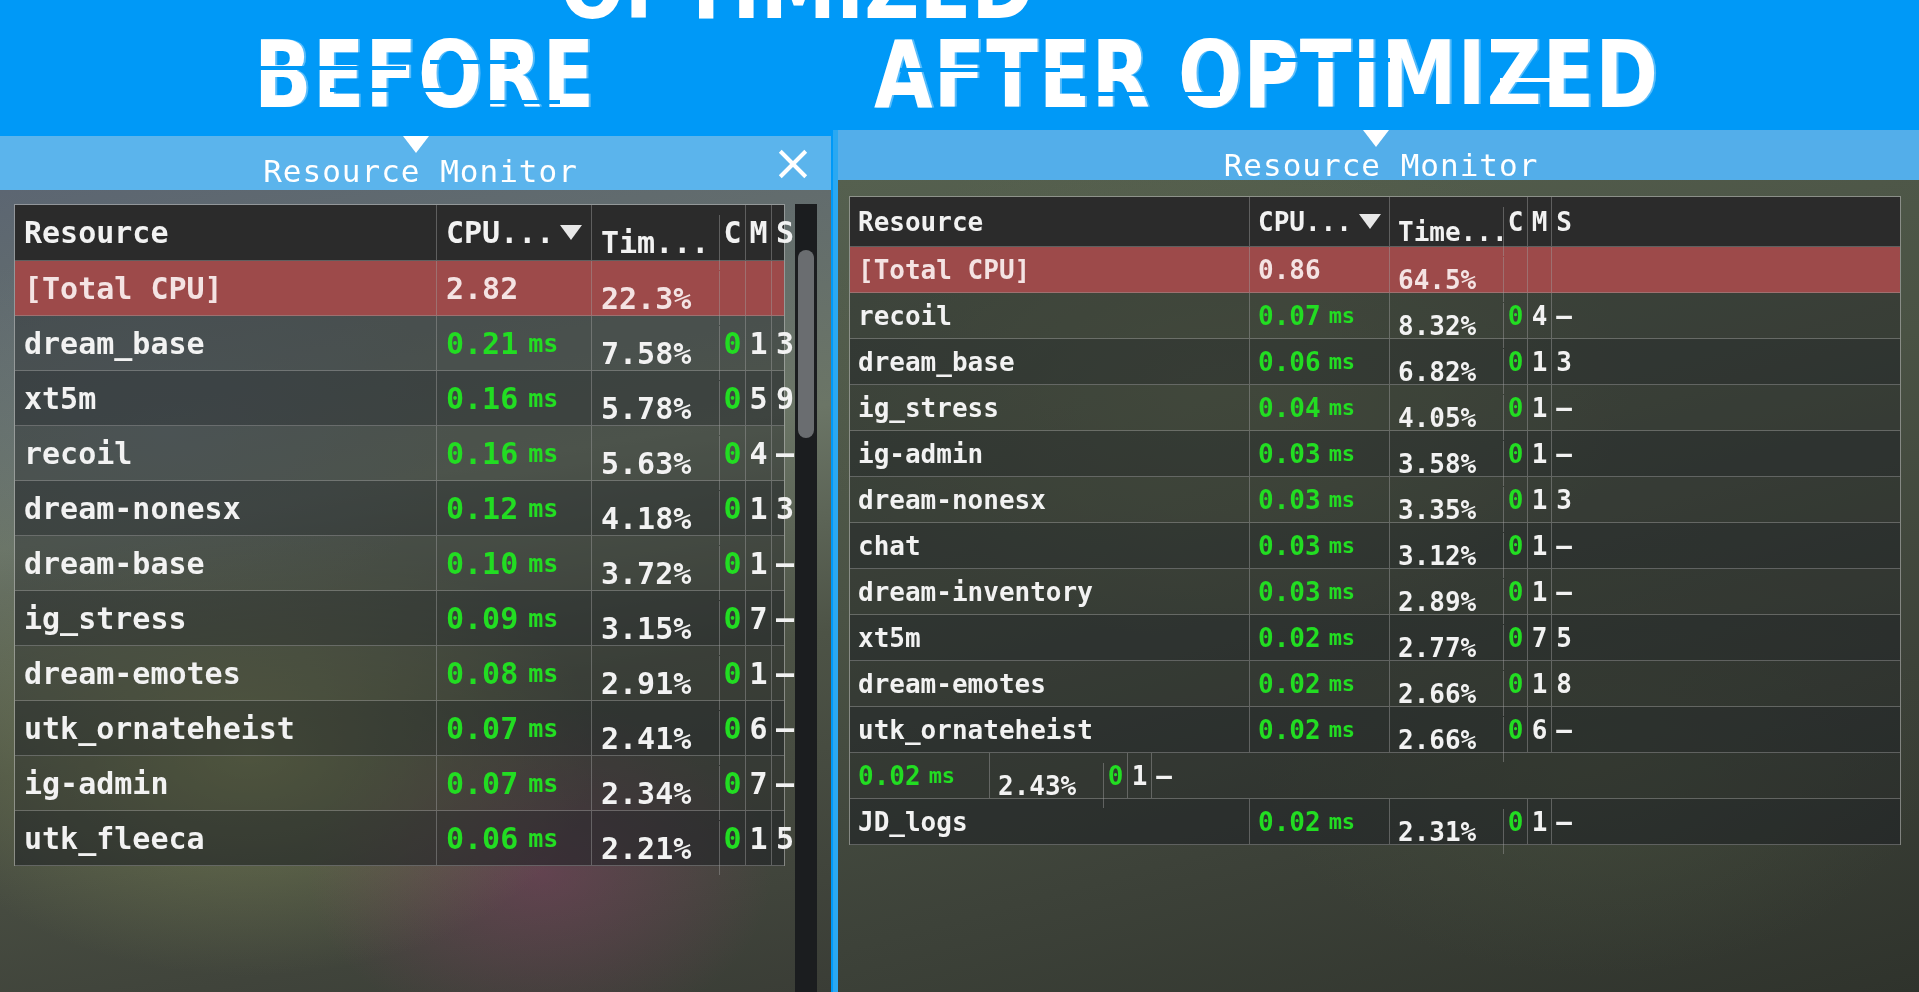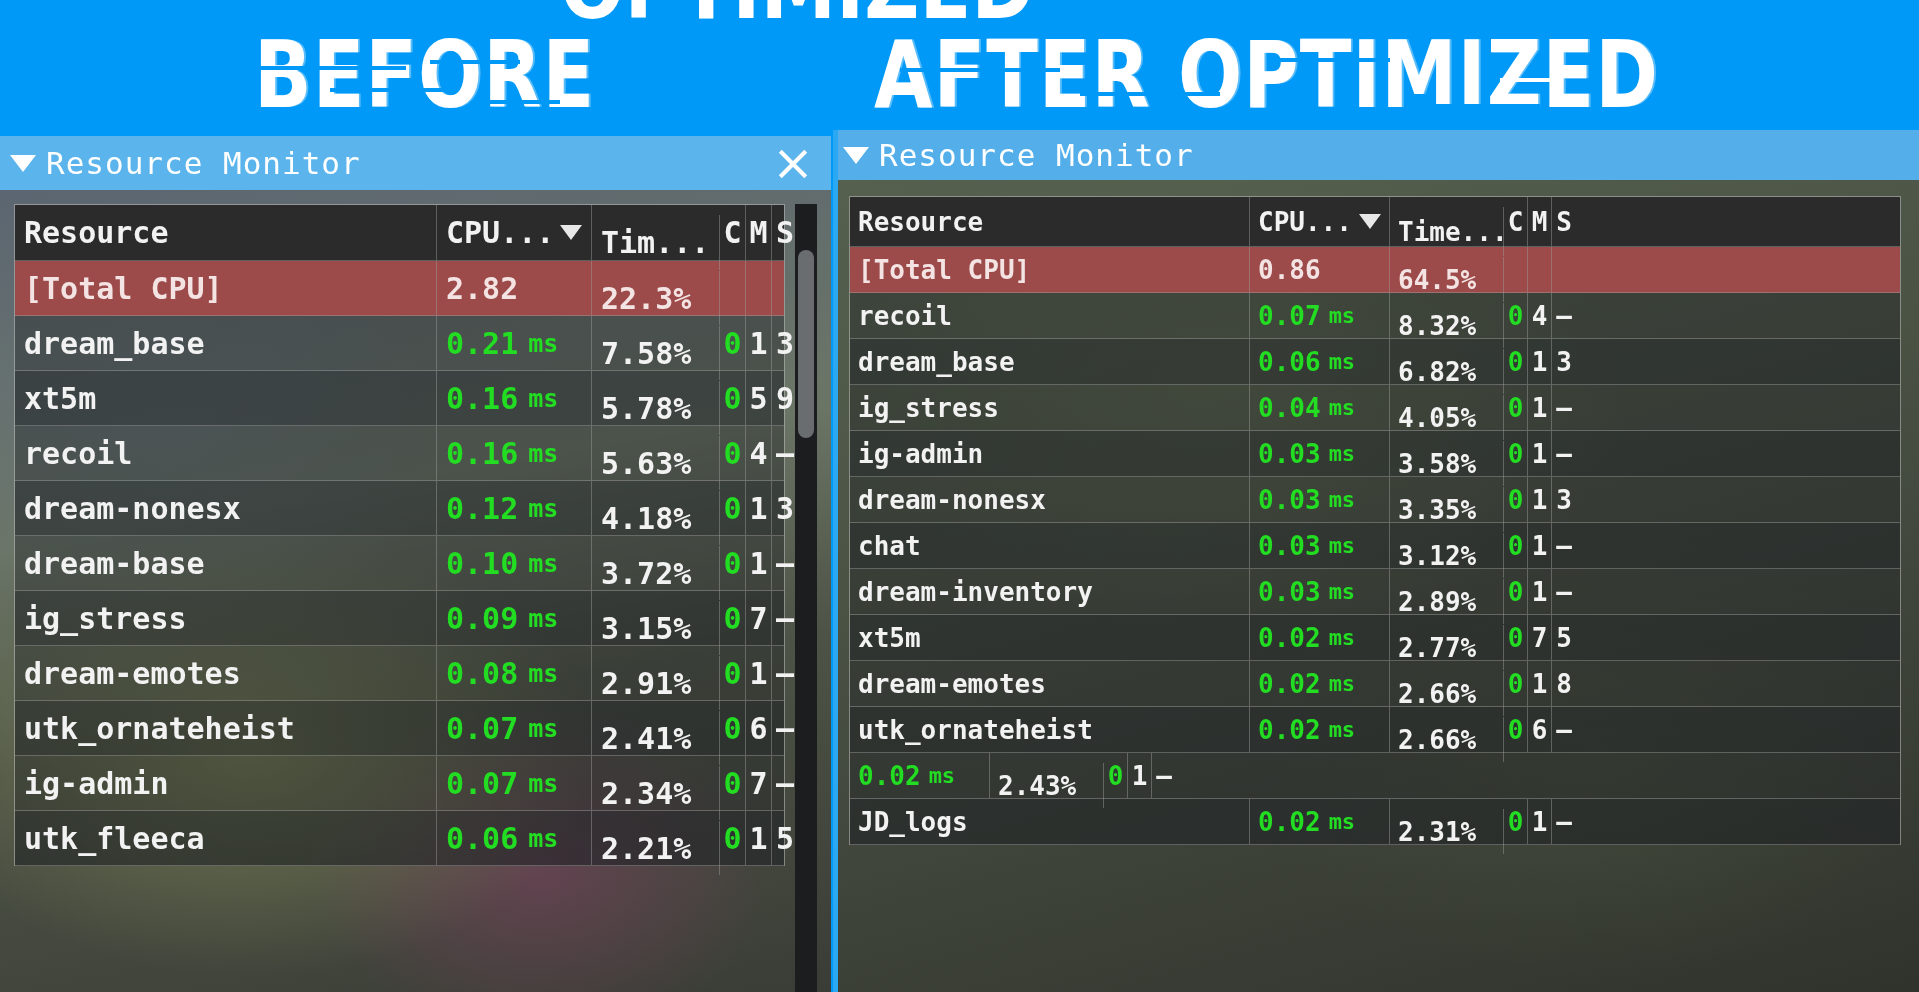--- a/index.html
+++ b/index.html
@@ -60,20 +60,21 @@
   .win.right { left: 833px; top: 130px; width: 1086px; height: 862px; }
 
   .titlebar {
     position: relative;
     height: 54px;
     background: #5bb4ec;
     display: flex;
     align-items: center;
     padding-left: 10px;
     color: #ffffff;
+    flex-direction: column;
   }
   .win.right .titlebar { height: 50px; background: #53aeea; }
   .tri-down {
     width: 0; height: 0;
     border-left: 13px solid transparent;
     border-right: 13px solid transparent;
     border-top: 17px solid #ffffff;
     margin-right: 10px;
     flex: 0 0 auto;
   }

